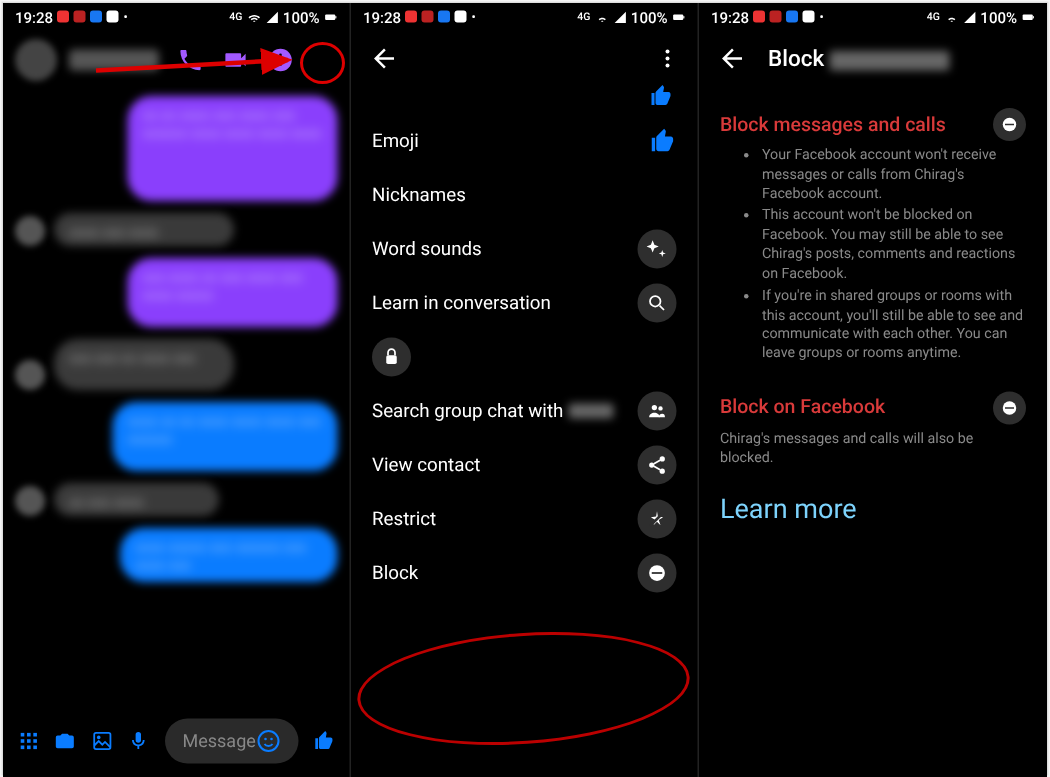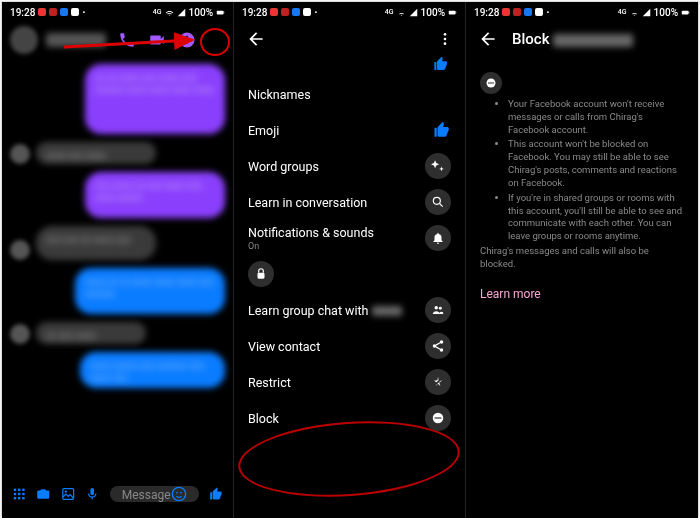--- a/index.html
+++ b/index.html
@@ -35,21 +35,21 @@
   
   .status {
     display: flex;
     justify-content: space-between;
     align-items: center;
     padding: 3px 8px;
     font-size: 10px;
     font-weight: 500;
     height: 20px;
   }
-  .status .left, .status .right { display:flex; align-items:center; gap:3px; }
+  .status .left, .status .right { display:flex; align-items:flex-start; gap:3px; }
   .status .ico { width:9px; height:9px; }
   .status .sq { width:8px; height:8px; border-radius:2px; }
 
   
   .chat-header {
     display:flex;
     align-items:center;
     padding:4px 8px;
     gap:8px;
     height:36px;
@@ -115,23 +115,23 @@
     align-items:center;
     gap:10px;
     padding:6px 10px 10px 10px;
     height:44px;
   }
   .comp-icon { width:20px; height:20px; }
   .comp-input {
     flex:1;
     background:#2a2a2a;
     border-radius:18px;
-    height:16px;
-    display:flex;
-    align-items:flex-end;
+    height:30px;
+    display:flex;
+    align-items:center;
     padding:0 12px;
     color:#888;
     font-size:12px;
     justify-content:space-between;
   }
 
   
   .settings-hdr{
     display:flex;
     align-items:center;
@@ -191,22 +191,22 @@
     padding:8px 0 4px 0;
   }
   .block-desc {
     color:#8a8a8a;
     font-size:9.5px;
     line-height:1.35;
     padding-left:10px;
   }
   .block-desc li { margin-bottom:2px; list-style: disc; margin-left:18px;}
   .learn {
-    color:#f9a8d4;
-    font-size:12px;
+    color:#7dd3fc;
+    font-size:18px;
     padding-top:16px;
   }
 
   .blur-name {
     display:inline-block;
     width:80px; height:13px;
     background:#666;
     filter:blur(3px);
     vertical-align:middle;
     border-radius:2px;
@@ -376,68 +376,57 @@
   </div>
 
   <div style="display:flex;justify-content:flex-end;padding:0 16px 4px 0">
     <svg width="16" height="16" viewBox="0 0 24 24">
           <path fill="#0a7cff" d="M2 21h3V9H2v12zm19-11c0-1.1-.9-2-2-2h-5.3l.8-4.2v-.3c0-.4-.2-.8-.4-1.1L13 1 6.6 7.6C6.2 8 6 8.5 6 9v10c0 1.1.9 2 2 2h8c.8 0 1.5-.5 1.8-1.2l2.9-7c.2-.3.3-.6.3-.8v-2z"></path>
         </svg>
   </div>
 
   <div class="list">
     <div class="list-item">
-      <span>Nicknames</span>
-    </div>
-    <div class="list-item">
       <span>Emoji</span>
       <svg width="18" height="18" viewBox="0 0 24 24">
             <path fill="#0a7cff" d="M2 21h3V9H2v12zm19-11c0-1.1-.9-2-2-2h-5.3l.8-4.2v-.3c0-.4-.2-.8-.4-1.1L13 1 6.6 7.6C6.2 8 6 8.5 6 9v10c0 1.1.9 2 2 2h8c.8 0 1.5-.5 1.8-1.2l2.9-7c.2-.3.3-.6.3-.8v-2z"></path>
           </svg>
     </div>
     <div class="list-item">
-      <span>Word groups</span>
+      <span>Nicknames</span>
+    </div>
+    <div class="list-item">
+      <span>Word sounds</span>
       <div class="ri">
             <svg width="14" height="14" viewBox="0 0 24 24">
               <path fill="#fff" d="M7 2l2 5 5 2-5 2-2 5-2-5-5-2 5-2zM18 13l1 3 3 1-3 1-1 3-1-3-3-1 3-1z"></path>
             </svg>
           </div>
     </div>
 
 
     <div class="list-item">
       <span>Learn in conversation</span>
       <div class="ri">
             <svg width="14" height="14" viewBox="0 0 24 24">
               <circle cx="10" cy="10" r="6" fill="none" stroke="#fff" stroke-width="2"></circle>
               <line x1="15" y1="15" x2="20" y2="20" stroke="#fff" stroke-width="2"></line>
             </svg>
           </div>
     </div>
     <div class="list-item">
-      <div>
-        <div>Notifications &amp; sounds</div>
-        <div class="sub">On</div>
-      </div>
-      <div class="ri">
-            <svg width="14" height="14" viewBox="0 0 24 24">
-              <path fill="#fff" d="M12 22a2 2 0 002-2h-4a2 2 0 002 2zm6-6V11a6 6 0 00-5-5.9V4a1 1 0 00-2 0v1.1A6 6 0 006 11v5l-2 2v1h16v-1l-2-2z"></path>
-            </svg>
-          </div>
-    </div>
-    <div class="list-item">
       <div class="ri">
             <svg width="14" height="14" viewBox="0 0 24 24">
               <rect x="6" y="10" width="12" height="10" rx="2" fill="#fff"></rect>
               <path d="M8 10V7a4 4 0 018 0v3" fill="none" stroke="#fff" stroke-width="2"></path>
             </svg>
           </div>
     </div>
     <div class="list-item">
-      <span><span>Learn group chat with</span> <span class="blur-name" style="width:30px;height:10px"></span></span>
+      <span><span>Search group chat with</span> <span class="blur-name" style="width:30px;height:10px"></span></span>
       <div class="ri">
             <svg width="14" height="14" viewBox="0 0 24 24">
               <circle cx="9" cy="8" r="3" fill="#fff"></circle>
               <circle cx="16" cy="9" r="2.5" fill="#fff"></circle>
               <path d="M3 19c0-3 3-5 6-5s6 2 6 5" fill="#fff"></path>
               <path d="M14 19c0-2.5 1.5-4 4-4s3 1.5 3 4" fill="#fff"></path>
             </svg>
           </div>
     </div>
     <div class="list-item">
@@ -506,32 +495,42 @@
 
   <div class="block-hdr">
     <svg width="20" height="20" viewBox="0 0 24 24">
           <path fill="#fff" d="M20 11H7.8l5.6-5.6L12 4l-8 8 8 8 1.4-1.4L7.8 13H20z"></path>
         </svg>
     <div><span>Block</span> <span class="blur-name"></span></div>
   </div>
 
   <div class="block-body">
     <div class="block-title">
+      <span>Block messages and calls</span>
       <div class="ri" style="width:22px;height:22px;background:#2e2e2e;border-radius:50%;display:flex;align-items:center;justify-content:center">
             <svg width="12" height="12" viewBox="0 0 24 24">
               <circle cx="12" cy="12" r="9" fill="#fff"></circle>
               <rect x="6" y="11" width="12" height="2" fill="#2e2e2e"></rect>
             </svg>
           </div>
     </div>
     <ul class="block-desc">
       <li>Your Facebook account won't receive messages or calls from Chirag's Facebook account.</li>
       <li>This account won't be blocked on Facebook. You may still be able to see Chirag's posts, comments and reactions on Facebook.</li>
       <li>If you're in shared groups or rooms with this account, you'll still be able to see and communicate with each other. You can leave groups or rooms anytime.</li>
     </ul>
 
+    <div class="block-title" style="padding-top:16px">
+      <span>Block on Facebook</span>
+      <div class="ri" style="width:22px;height:22px;background:#2e2e2e;border-radius:50%;display:flex;align-items:center;justify-content:center">
+            <svg width="12" height="12" viewBox="0 0 24 24">
+              <circle cx="12" cy="12" r="9" fill="#fff"></circle>
+              <rect x="6" y="11" width="12" height="2" fill="#2e2e2e"></rect>
+            </svg>
+          </div>
+    </div>
     <div class="block-desc" style="padding-left:0">Chirag's messages and calls will also be blocked.</div>
 
     <div class="learn">Learn more</div>
   </div>
 </div>
 
 </div>
 
 </body></html>

